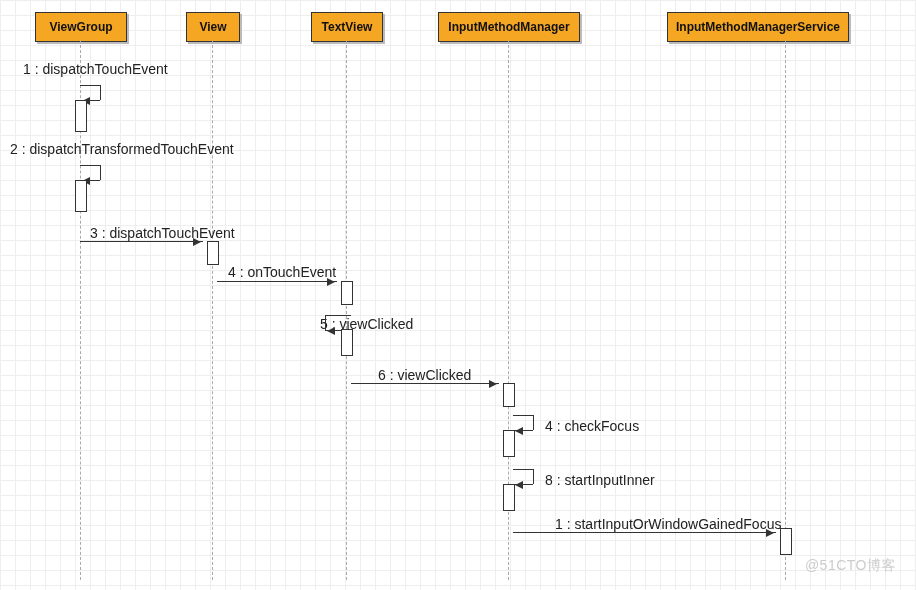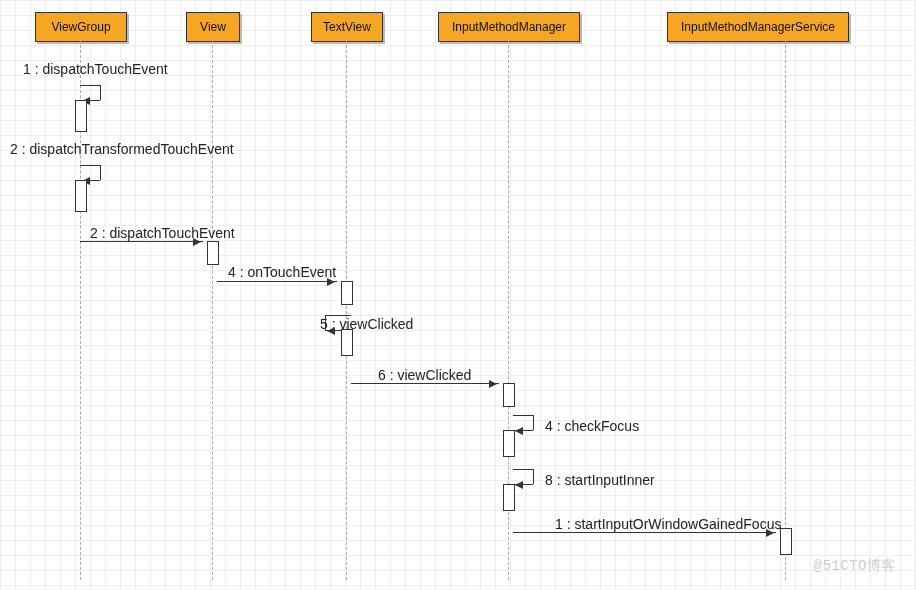--- a/index.html
+++ b/index.html
@@ -25,21 +25,21 @@
   .part {
     position: absolute;
     top: 12px;
     height: 28px;
     background: #f5a623;
     border: 1px solid #333;
     display: flex;
     align-items: center;
     justify-content: center;
     font-size: 12px;
-    font-weight: normal;
+    font-weight: bold;
     color: #111;
     box-shadow: 2px 2px 0 #bbb;
   }
   
   .lifeline {
     position: absolute;
     top: 40px;
     width: 0;
     border-left: 1px dashed #aaa;
   }
@@ -101,21 +101,20 @@
     border: 4px solid transparent;
     border-right: 8px solid #333;
   }
   .watermark {
     position: absolute;
     right: 20px;
     bottom: 15px;
     color: #ccc;
     font-size: 14px;
     letter-spacing: .5px;
-    font-family: Liberation Mono, monospace;
   }
 </style>
 </head>
 <body>
 
 <div class="grid"></div>
 
 <div class="part" style="left:35px;width:90px">ViewGroup</div>
 <div class="part" style="left:186px;width:52px">View</div>
 <div class="part" style="left:311px;width:70px">TextView</div>
@@ -137,21 +136,21 @@
 <div class="act" style="left:75px;top:100px;height:30px"></div>
 
 <div class="msg-label" style="left:10px;top:141px">2 : dispatchTransformedTouchEvent</div>
 <div class="selfloop" style="left:80px;top:165px">
   <div class="out"></div>
     <div class="down"></div>
     <div class="back"></div>
 </div>
 <div class="act" style="left:75px;top:180px;height:30px"></div>
 
-<div class="msg-label" style="left:90px;top:225px">2 : dispatchTouchEvent</div>
+<div class="msg-label" style="left:90px;top:225px">3 : dispatchTouchEvent</div>
 <div class="msg-line" style="left:80px;top:241px;width:123px"></div>
 <div class="act" style="left:207px;top:241px;height:22px"></div>
 
 <div class="msg-label" style="left:228px;top:264px">4 : onTouchEvent</div>
 <div class="msg-line" style="left:217px;top:281px;width:120px"></div>
 <div class="act" style="left:341px;top:281px;height:22px"></div>
 
 <div class="msg-label" style="left:320px;top:316px">5 : viewClicked</div>
 <div class="selfloop" style="left:351px;top:315px">
   <div class="out" style="left:-26px;width:26px"></div>

